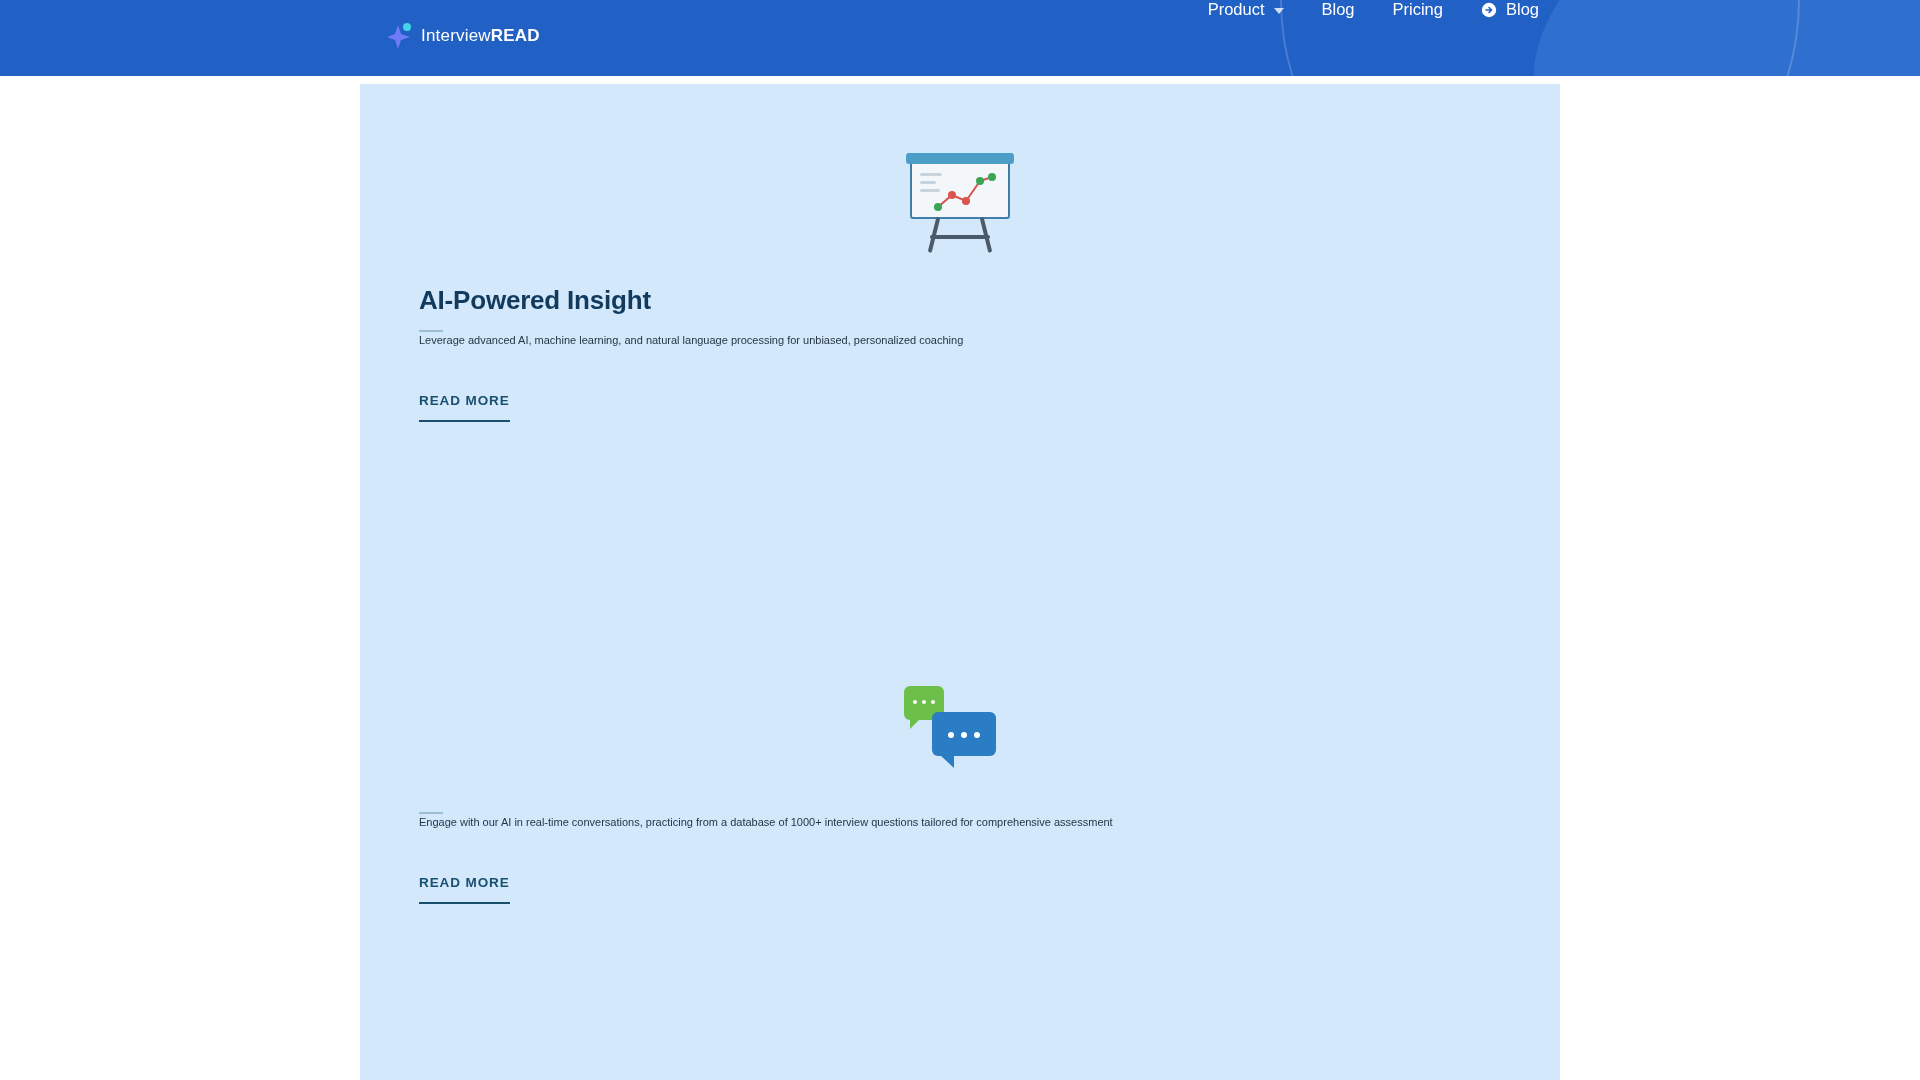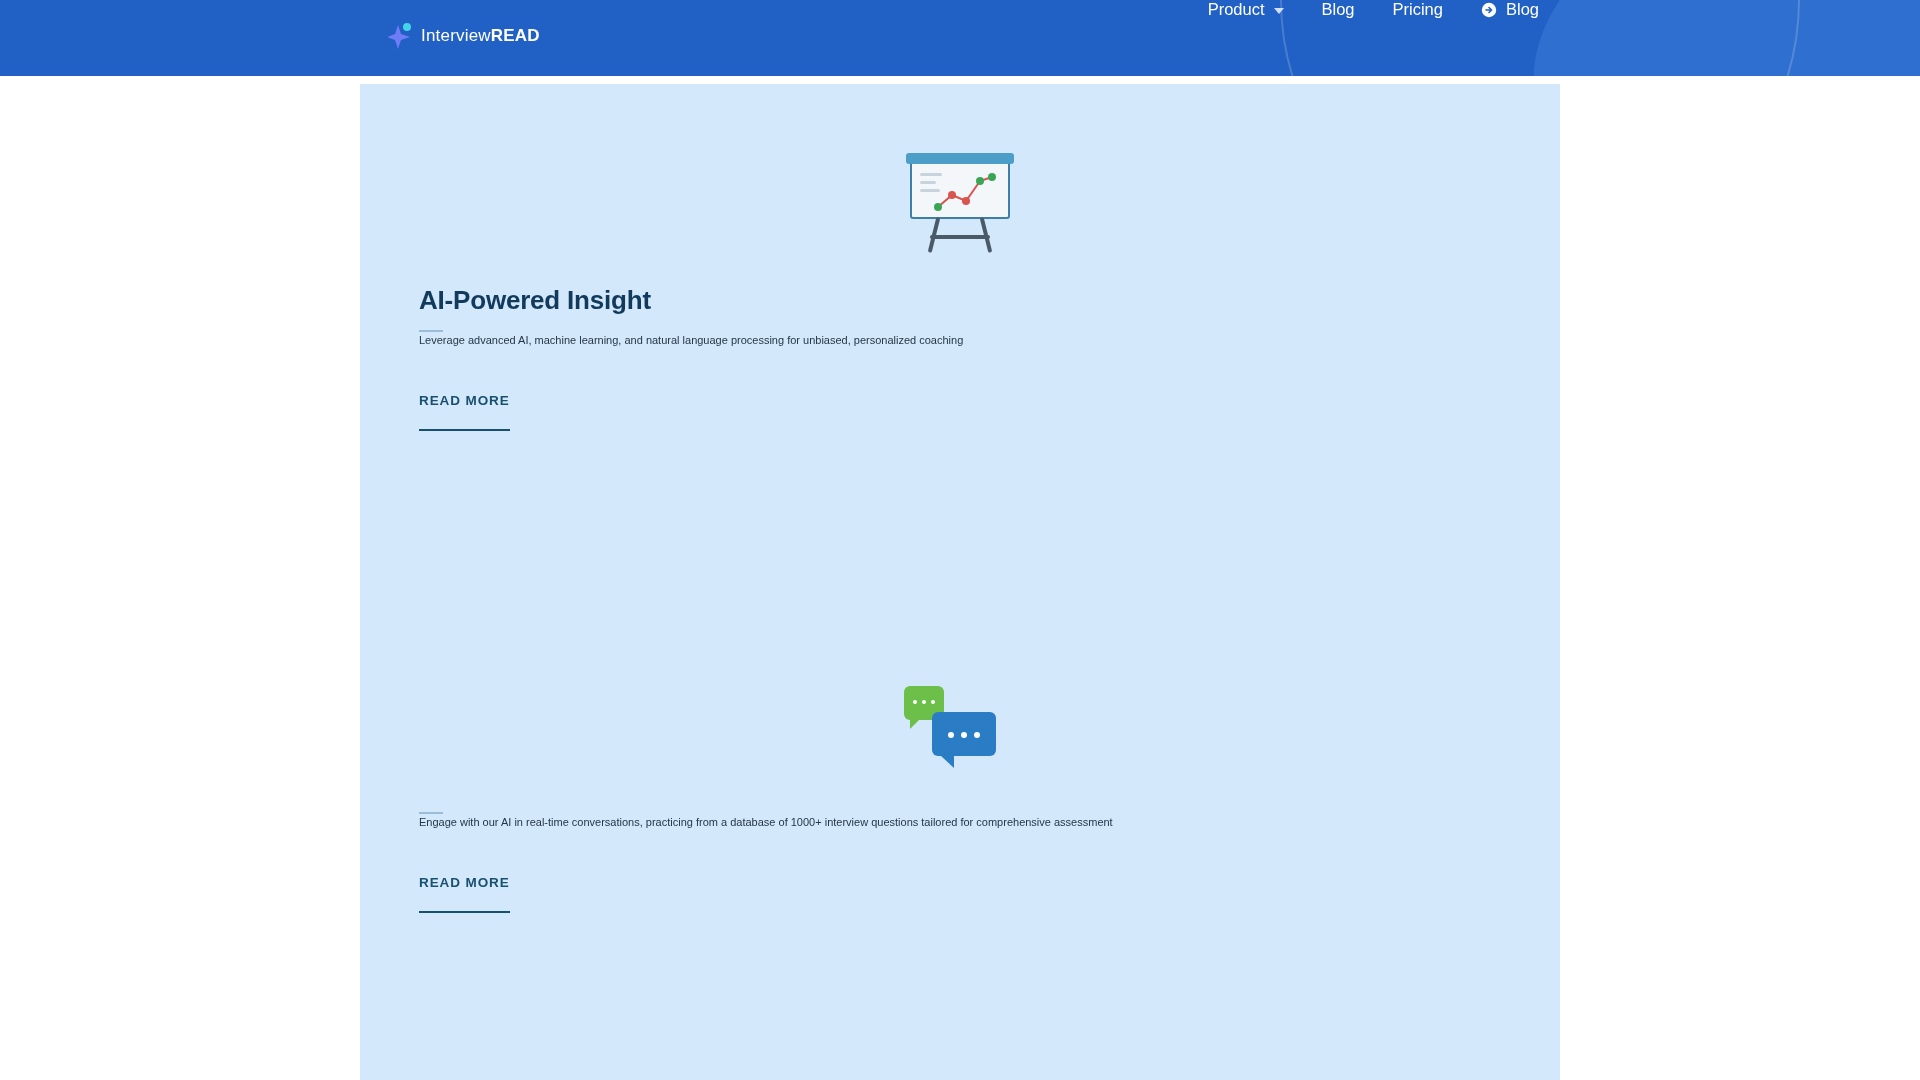--- a/index.html
+++ b/index.html
@@ -148,21 +148,21 @@
     font-size: 11px;
     line-height: 1.5;
   }
   .read-more {
     display: inline-block;
     margin-top: 44px;
     color: #19506f;
     font-size: 13.5px;
     font-weight: 700;
     letter-spacing: 0.9px;
-    padding-bottom: 21px;
+    padding-bottom: 12px;
     border-bottom: 2px solid #19506f;
     cursor: pointer;
   }
 
   
   .easel-board {
     position: absolute;
     left: 10px; top: 18px;
     width: 100px; height: 62px;
     background: #f4f7fa;

